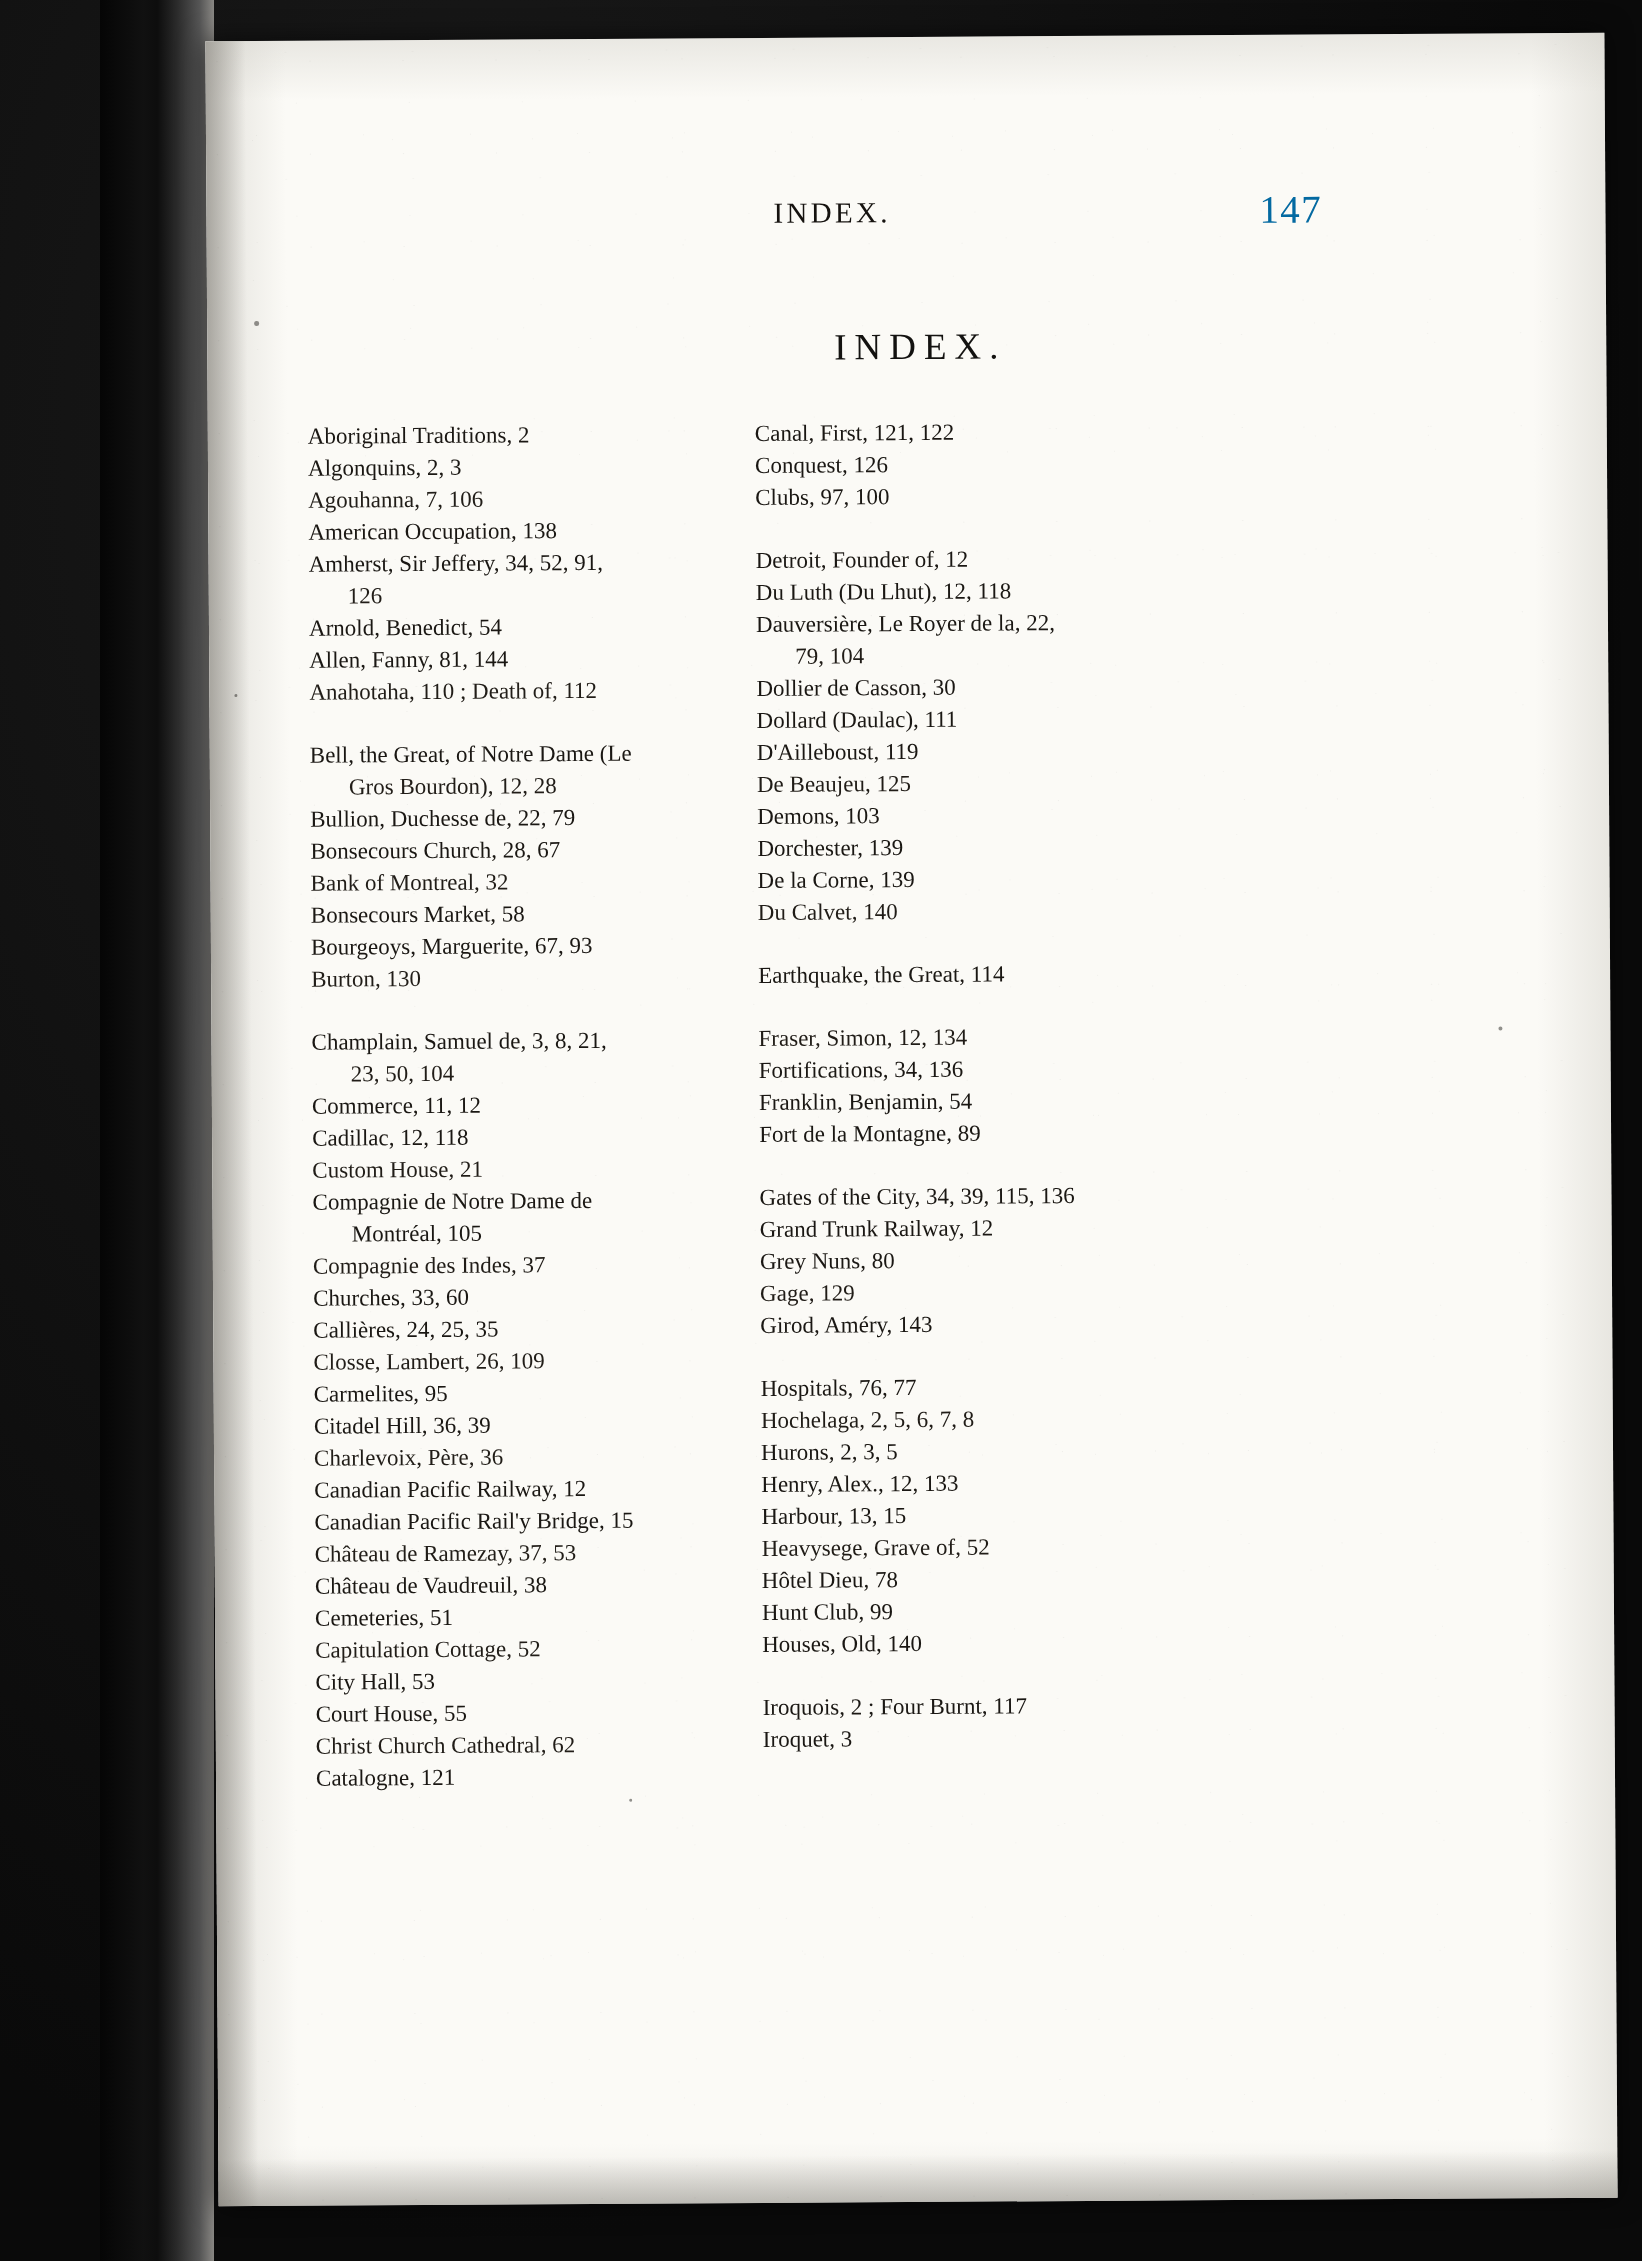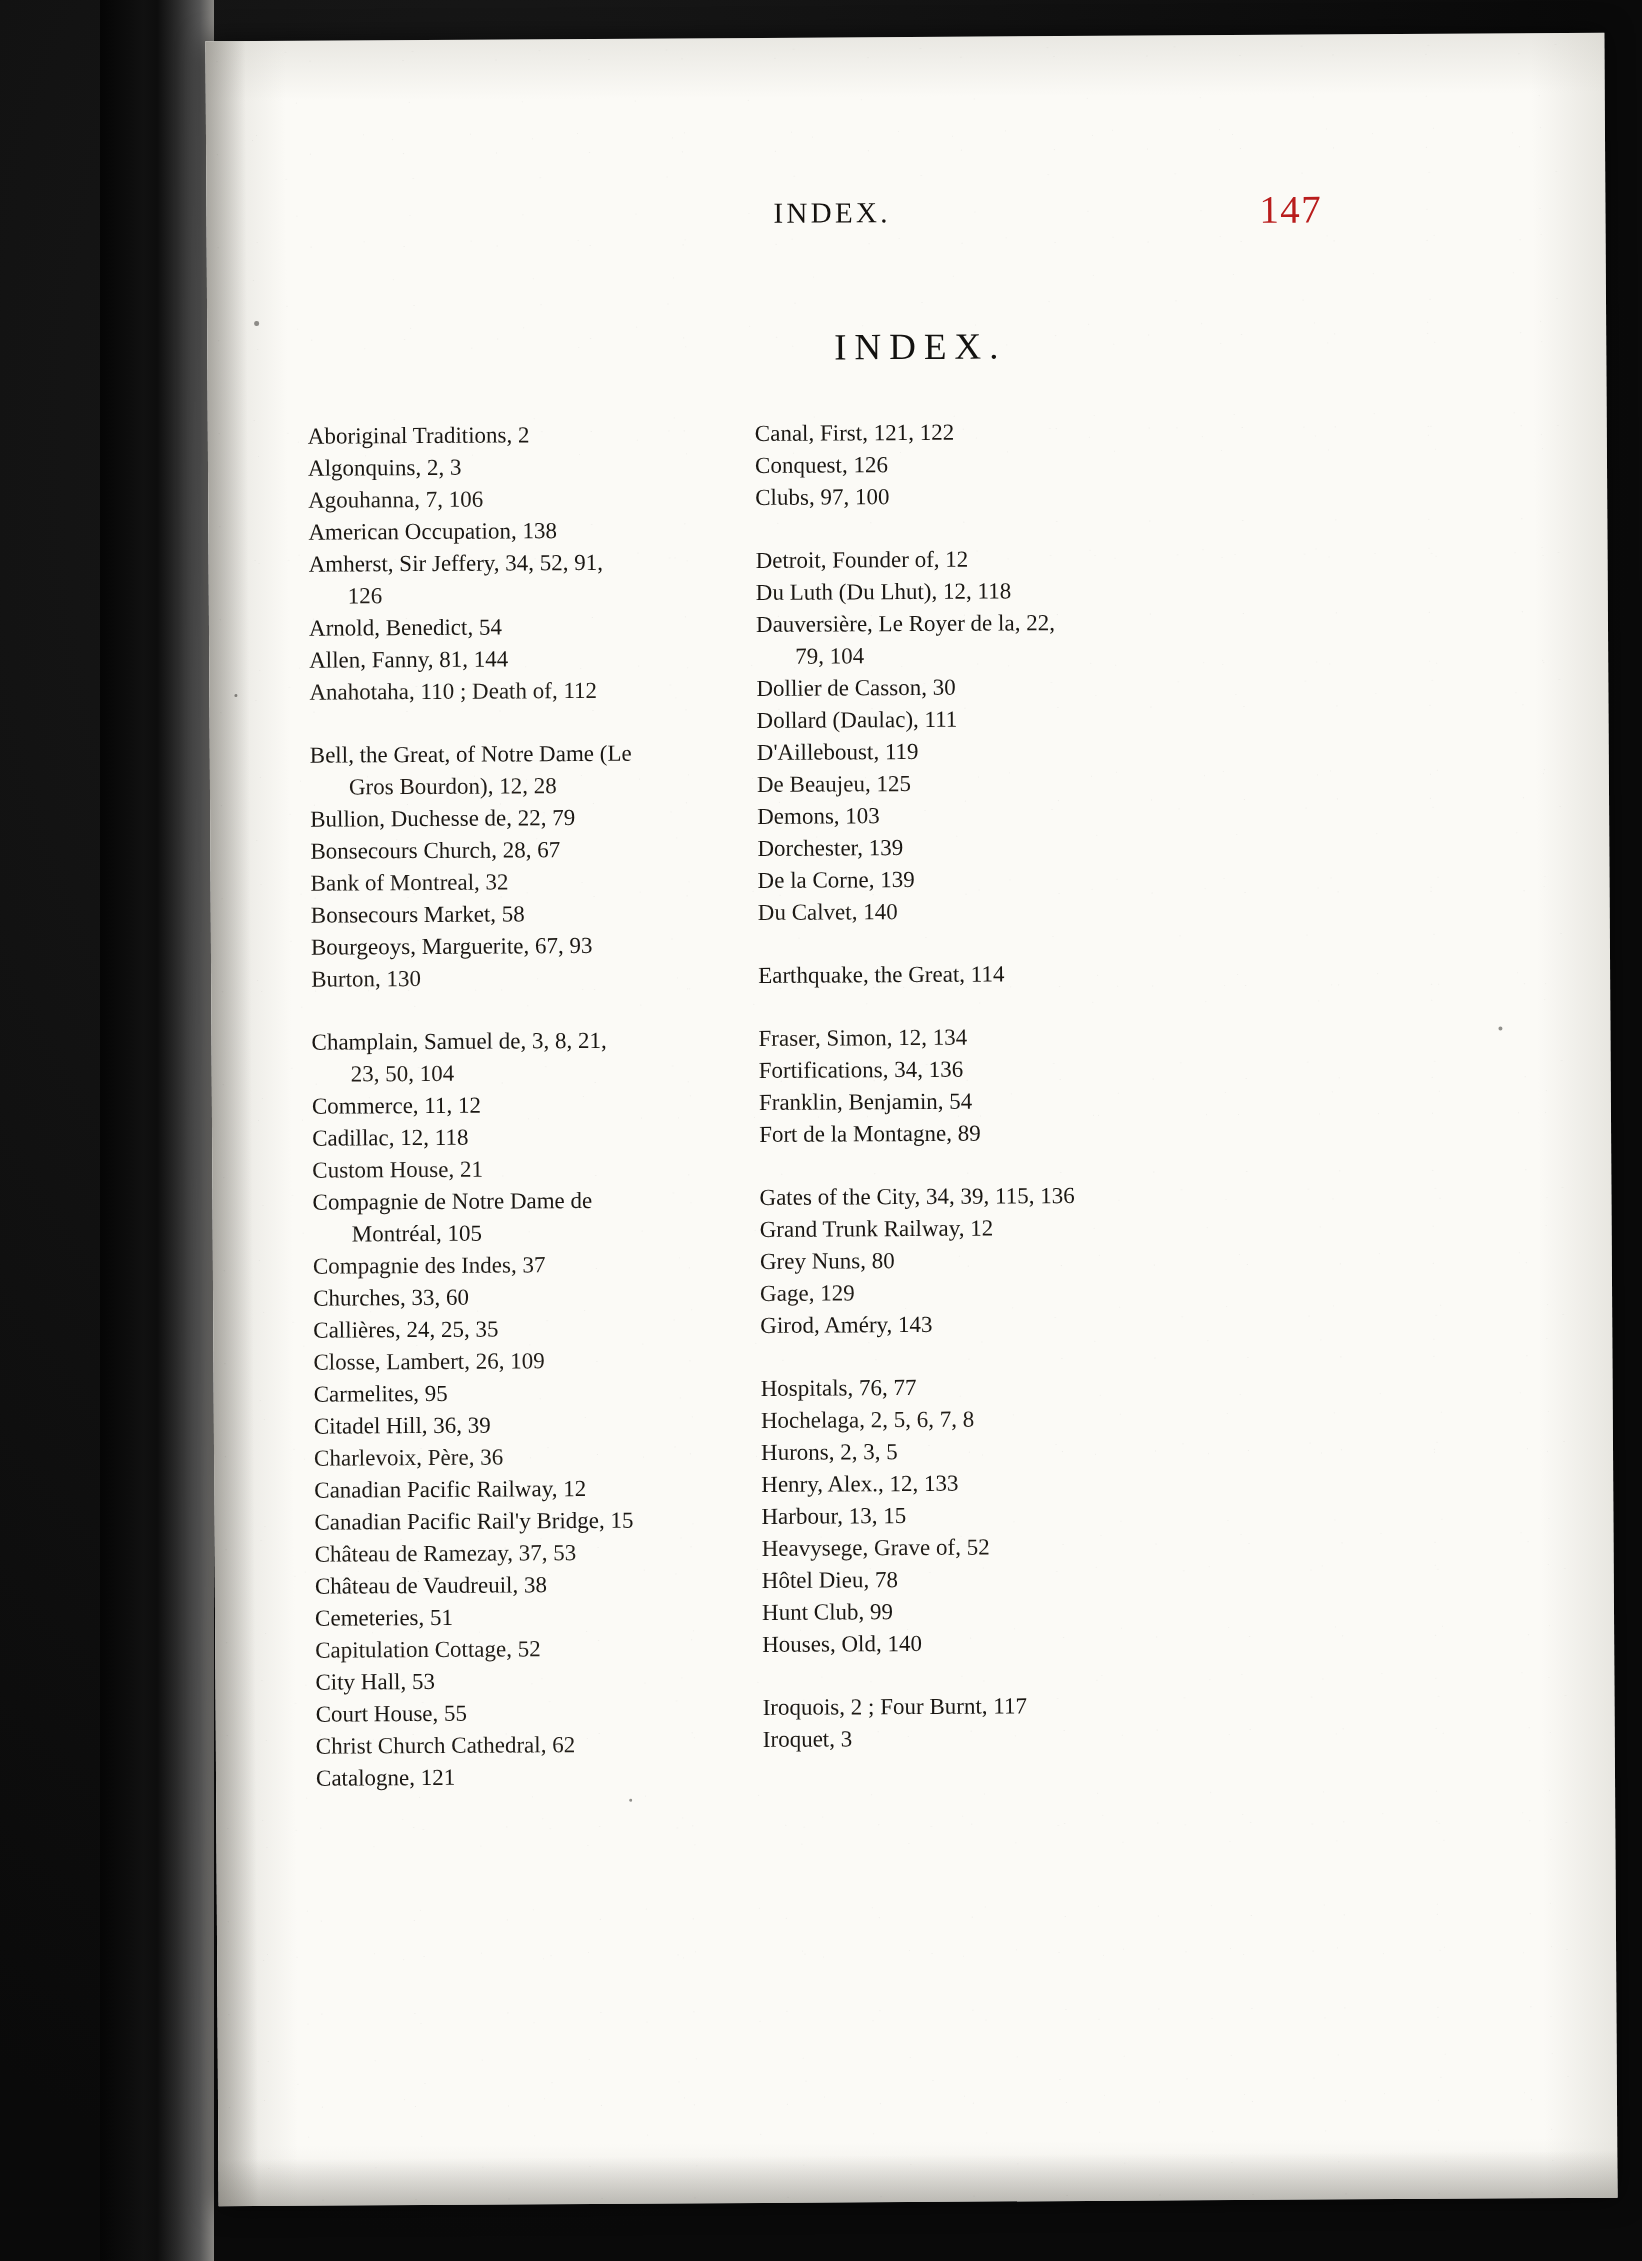--- a/index.html
+++ b/index.html
@@ -95,21 +95,21 @@
     letter-spacing: 3.3px;
     color: #15120f;
     font-family: "Liberation Serif", serif;
   }
   .rh-folio {
     position: absolute;
     left: 1053px;
     top: -6.7px;
     font-size: 39px;
     letter-spacing: 1.3px;
-    color: #b91c1c;
+    color: #0369a1;
   }
 
   
   .index-heading {
     position: absolute;
     top: 288px;
     left: 0;
     width: 100%;
     text-align: center;
     font-size: 37px;

